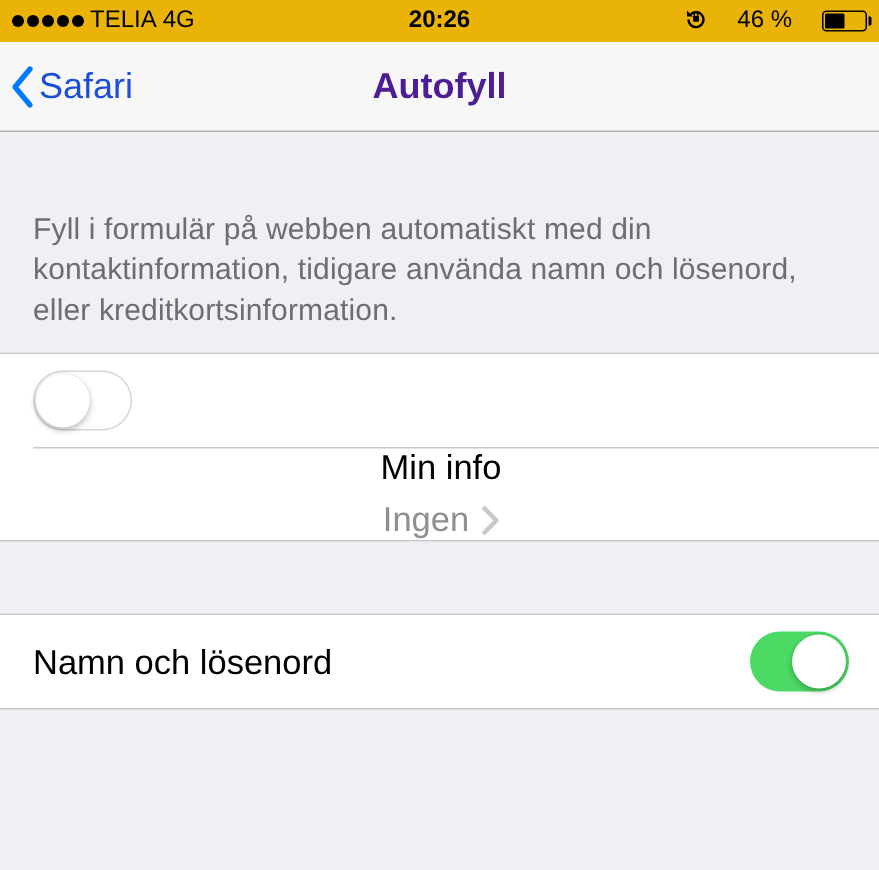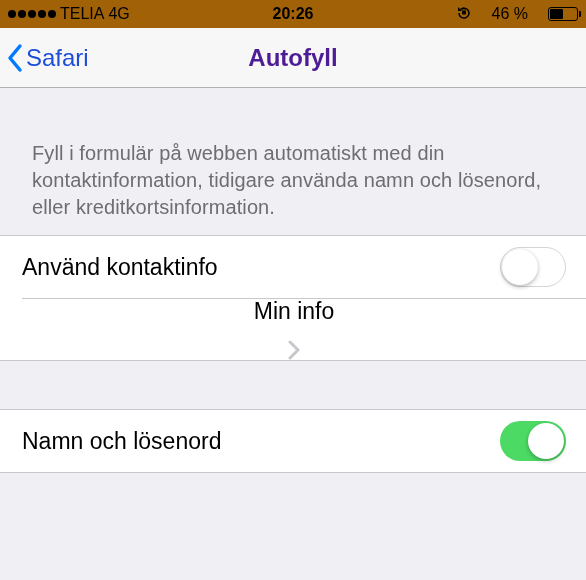--- a/index.html
+++ b/index.html
@@ -6,21 +6,21 @@
     body {
       font-family: -apple-system, "Helvetica Neue", Helvetica, Arial, sans-serif;
       background: #efeff4;
       width: 586px;
       height: 580px;
       overflow: hidden;
       -webkit-font-smoothing: antialiased;
     }
     .status-bar {
       height: 28px;
-      background: #a16207;
+      background: #eab308;
       display: flex;
       align-items: center;
       justify-content: space-between;
       padding: 0 8px;
       font-size: 16px;
       font-weight: 500;
       color: #000;
     }
     .status-left { display: flex; align-items: center; gap: 4px; }
     .signal-dots { display: flex; gap: 2px; }
@@ -52,21 +52,20 @@
       position: absolute; left: 50%; transform: translateX(-50%);
       font-size: 24px; font-weight: 600; color: #4c1d95;
     }
 
     .section-desc {
       padding: 52px 22px 14px 22px;
       font-size: 20px;
       color: #6d6d72;
       line-height: 1.35;
       letter-spacing: 0.1px;
-      margin-left: 10px;
     }
 
     .group {
       background: #fff;
       border-top: 1px solid #c8c7cc;
       border-bottom: 1px solid #c8c7cc;
     }
     .row {
       display: flex;
       align-items: center;
@@ -140,28 +139,28 @@
     </svg>
     <span>Safari</span>
   </div>
   <div class="nav-title">Autofyll</div>
 </div>
 
 <div class="section-desc">Fyll i formulär på webben automatiskt med din kontaktinformation, tidigare använda namn och lösenord, eller kreditkortsinformation.</div>
 
 <div class="group">
   <div class="row">
-    <span>Använd kontaktinfo</span>
     <span class="toggle off">
         <span class="knob"></span>
       </span>
   </div>
   <div class="row">
     <span>Min info</span>
     <span class="row-right">
+      <span class="value-text">Ingen</span>
       <svg class="chevron-right" viewBox="0 0 12 20">
         <polyline points="2,2 10,10 2,18" fill="none" stroke="#c7c7cc" stroke-width="3" stroke-linecap="round" stroke-linejoin="round"></polyline>
       </svg>
     </span>
   </div>
 </div>
 
 <div class="group-gap"></div>
 
 <div class="group">

